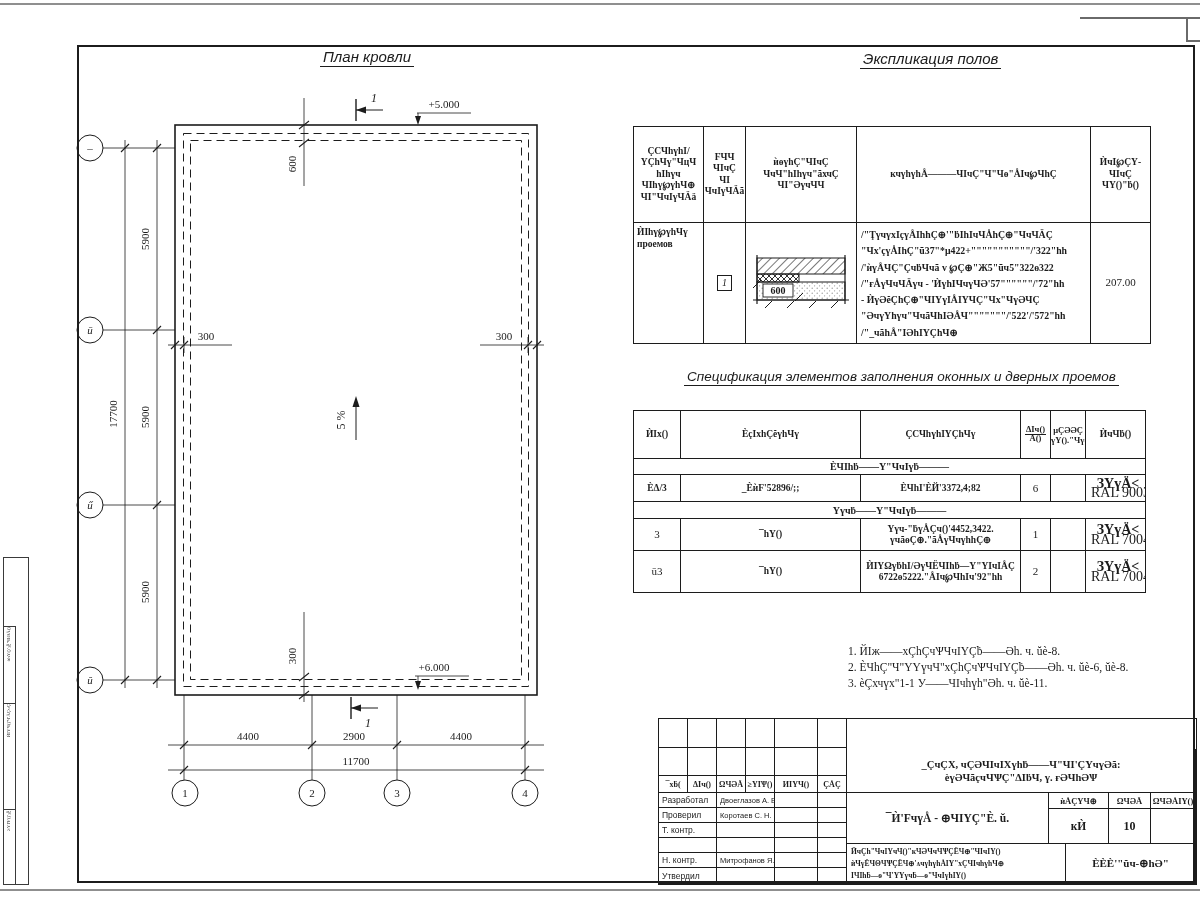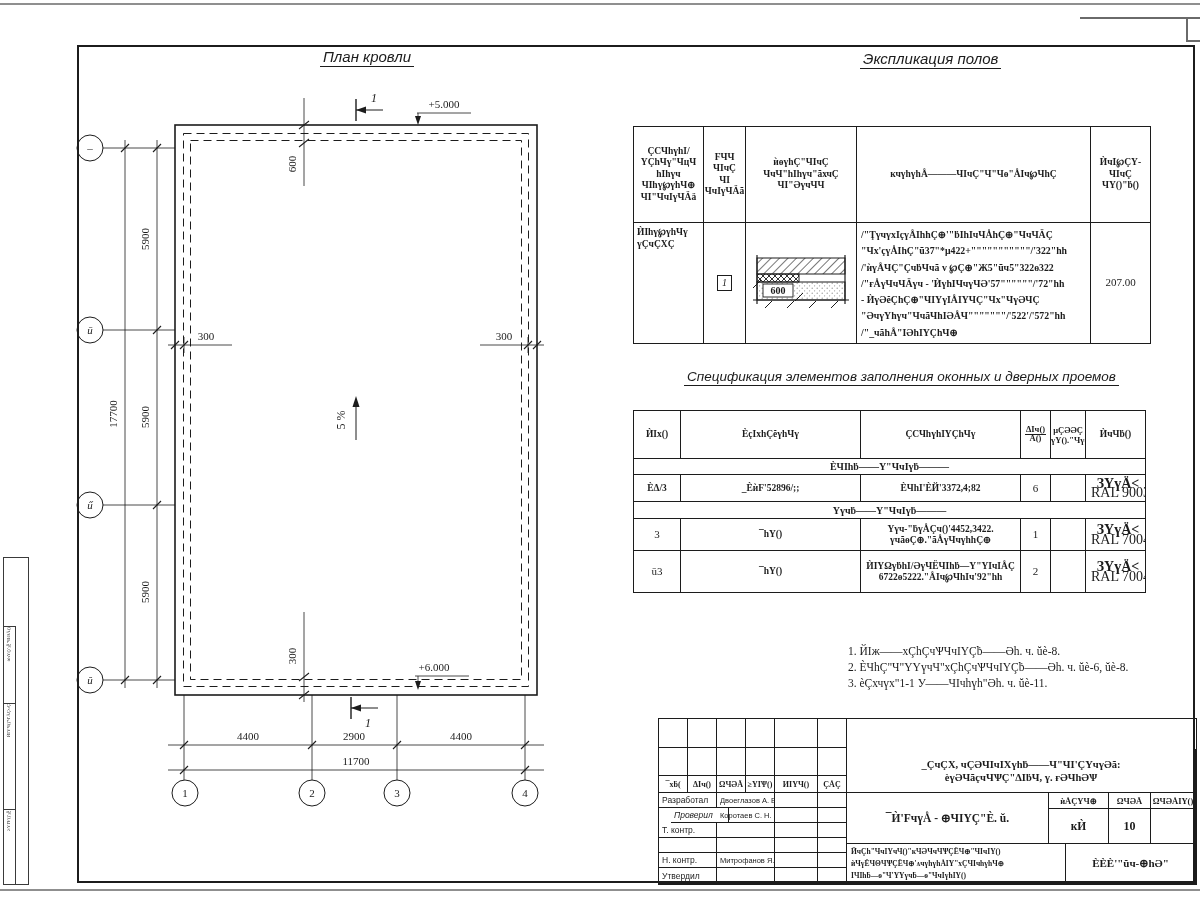--- a/index.html
+++ b/index.html
@@ -228,21 +228,21 @@
       <td><span>кчүhүhÅ———ЧІчÇ"Ч"Чѳ"ÅІч℘ЧhÇ</span></td>
       <td>
         <div>ЍчІ℘ÇҮ-</div>
             <div>ЧІчÇ</div>
         <div>ЧY()"ḃ()</div>
       </td>
     </tr>
     <tr style="height:121px;">
       <td style="text-align:left;vertical-align:top;padding:4px 0 0 3px;">
         <div>ЍІhү℘үhЧү</div>
-            <div>үÇчÇХÇ</div>
+            <div>проемов</div>
       </td>
       <td><span class="numbox">1</span></td>
       <td>
         <svg width="100" height="58" viewBox="0 0 100 58">
           <defs>
             <pattern id="ph" width="6" height="6" patternUnits="userSpaceOnUse" patternTransform="rotate(45)">
               <line x1="0" y1="0" x2="0" y2="6" stroke="#1c1c1c" stroke-width="1.2"></line>
             </pattern>
             <pattern id="px" width="6" height="6" patternUnits="userSpaceOnUse">
               <path d="M0,0 L6,6 M6,0 L0,6" stroke="#1c1c1c" stroke-width="0.9" fill="none"></path>
@@ -381,21 +381,21 @@
     <div class="sc" style="left:29px;top:57px;width:29px;height:17px;font-size:8px;">ΔІч()</div>
     <div class="sc" style="left:58px;top:57px;width:29px;height:17px;font-size:8px;">ΩЧӘÄ</div>
     <div class="sc" style="left:87px;top:57px;width:29px;height:17px;font-size:8px;">≥ҮІѰ()</div>
     <div class="sc" style="left:116px;top:57px;width:43px;height:17px;font-size:8px;">ИІҮЧ()</div>
     <div class="sc" style="left:159px;top:57px;width:29px;height:17px;font-size:8px;">ÇÅÇ</div>
 
     <div class="sc sans" style="left:0;top:74px;width:58px;height:15px;">Разработал</div>
     <div class="sc sans" style="left:58px;top:74px;width:58px;height:15px;font-size:7.5px;">Двоеглазов А. В.</div>
     <div class="sc" style="left:116px;top:74px;width:43px;height:15px;"></div>
     <div class="sc" style="left:159px;top:74px;width:29px;height:15px;"></div>
-    <div class="sc sans" style="left:12px;top:89px;width:58px;height:15px;font-style:italic;">Проверил</div>
+    <div class="sc sans" style="left:0;top:89px;width:58px;height:15px;">Проверил</div>
     <div class="sc sans" style="left:58px;top:89px;width:58px;height:15px;font-size:7.5px;">Коротаев С. Н.</div>
     <div class="sc" style="left:116px;top:89px;width:43px;height:15px;"></div>
     <div class="sc" style="left:159px;top:89px;width:29px;height:15px;"></div>
     <div class="sc sans" style="left:0;top:104px;width:58px;height:15px;">Т. контр.</div>
     <div class="sc sans" style="left:58px;top:104px;width:58px;height:15px;font-size:7.5px;"></div>
     <div class="sc" style="left:116px;top:104px;width:43px;height:15px;"></div>
     <div class="sc" style="left:159px;top:104px;width:29px;height:15px;"></div>
     <div class="sc sans" style="left:0;top:119px;width:58px;height:15px;"></div>
     <div class="sc sans" style="left:58px;top:119px;width:58px;height:15px;font-size:7.5px;"></div>
     <div class="sc" style="left:116px;top:119px;width:43px;height:15px;"></div>

